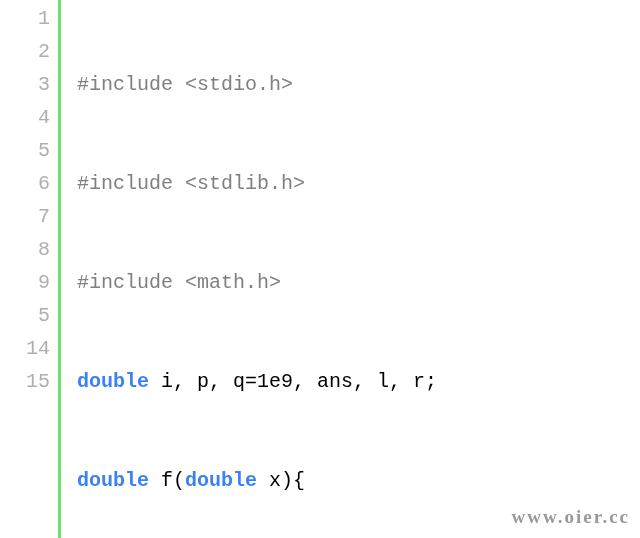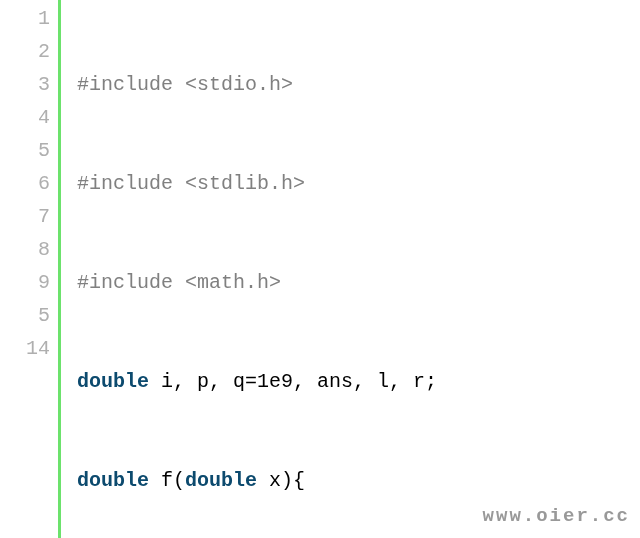--- a/index.html
+++ b/index.html
@@ -33,28 +33,28 @@
     padding-left: 16px;
     padding-top: 2px;
     white-space: pre;
     overflow: hidden;
     color: #000000;
     font-family: Liberation Mono, monospace;
   }
   .code div {
     height: 33px;
   }
-  .kw { color: #0c4a6e; font-weight: bold; }
+  .kw { color: #3b82f6; font-weight: bold; }
   .pp { color: #808080; }
   .watermark {
     position: absolute;
     bottom: 6px;
     right: 10px;
     color: #999999;
-    font-family: Liberation Mono, monospace;
+    font-family: Liberation Serif, serif;
     font-size: 19px;
     letter-spacing: 2px;
     font-weight: bold;
   }
 </style>
 </head>
 <body>
 
 <div class="editor">
   <div class="gutter">
@@ -62,20 +62,21 @@
     <div>2</div>
     <div>3</div>
     <div>4</div>
     <div>5</div>
     <div>6</div>
     <div>7</div>
     <div>8</div>
     <div>9</div>
     <div>5</div>
     <div>14</div>
+    <div>15</div>
   </div>
   <div class="code">
     <div><span class="pp">#include</span> <span class="pp">&lt;stdio.h&gt;</span></div>
     <div><span class="pp">#include</span> <span class="pp">&lt;stdlib.h&gt;</span></div>
     <div><span class="pp">#include</span> <span class="pp">&lt;math.h&gt;</span></div>
     <div><span class="kw">double</span><span> i, p, q=1e9, ans, l, r;</span></div>
     <div><span class="kw">double</span><span> f(</span><span class="kw">double</span><span> x){</span></div>
     
     
     

